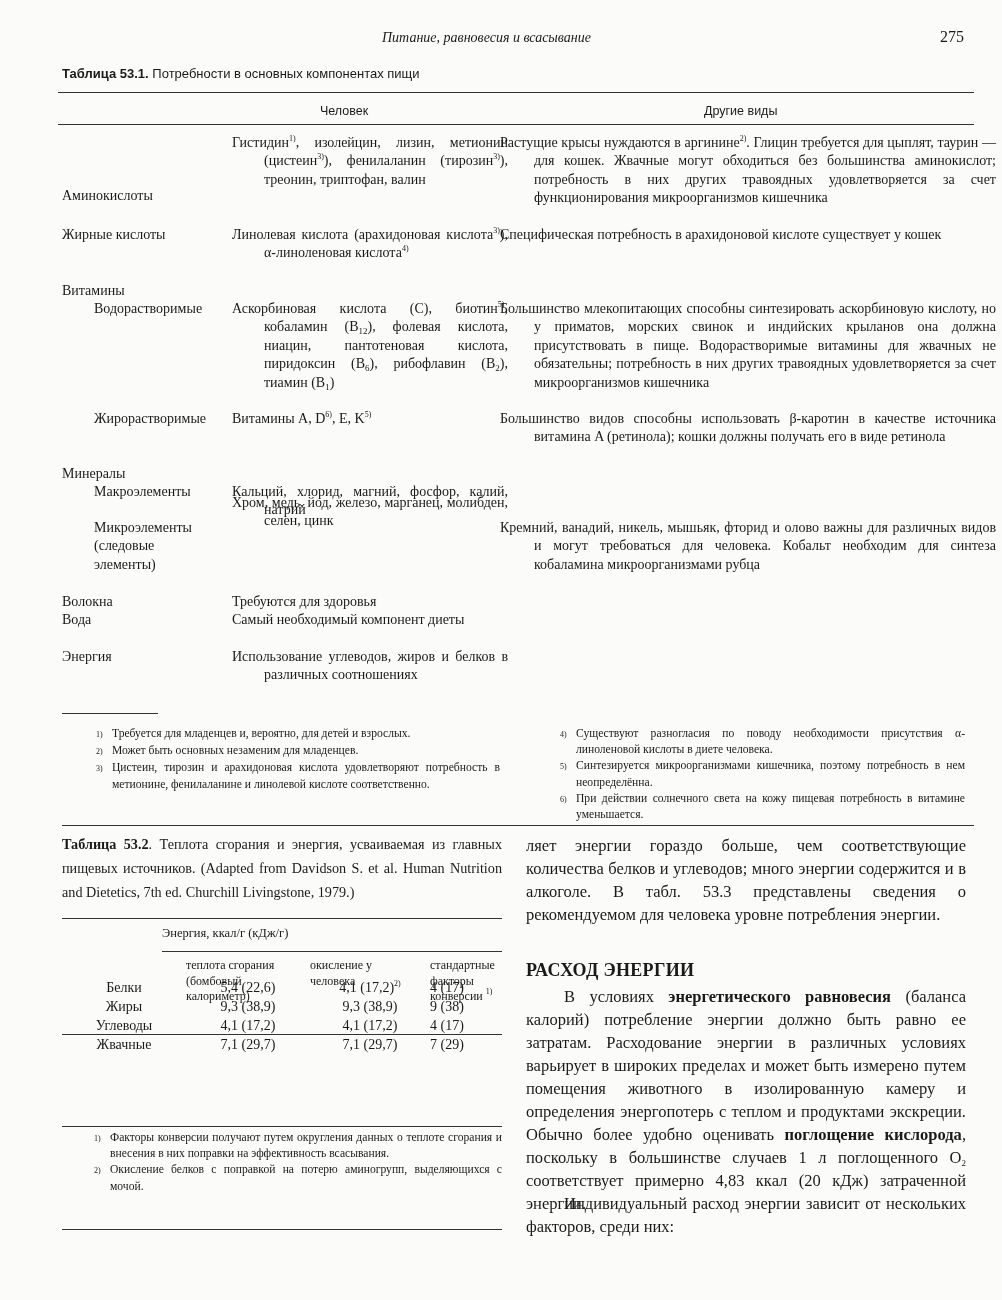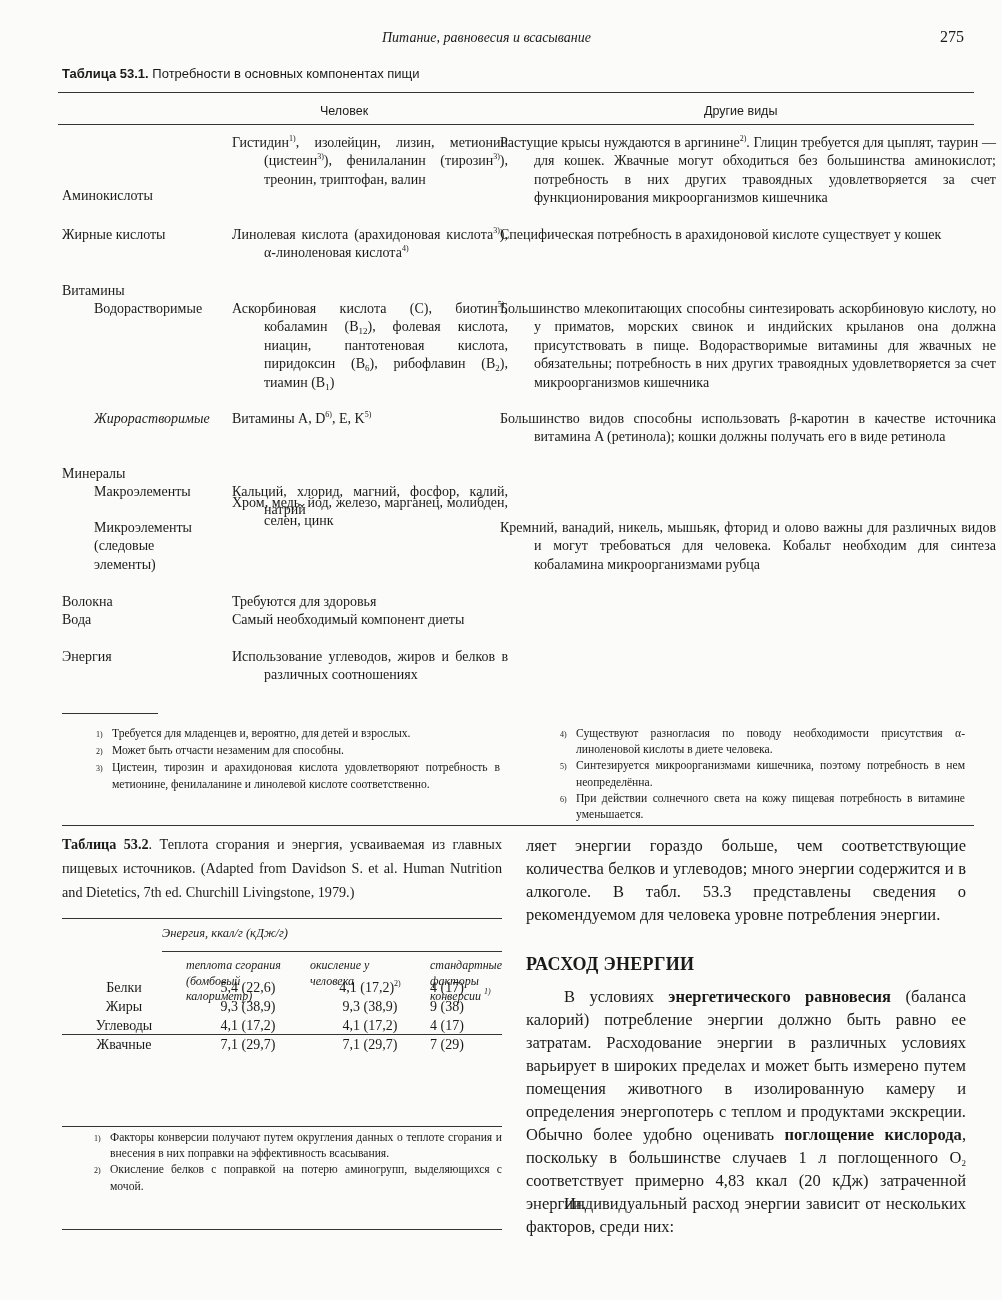--- a/index.html
+++ b/index.html
@@ -16,23 +16,23 @@
   .hang { padding-left: 32px; text-indent: -32px; text-align: justify; }
   .hang-r { padding-left: 34px; text-indent: -34px; text-align: justify; font-family: Liberation Serif, serif; }
   sup, .sup { font-size: 8px; vertical-align: 6px; line-height: 0; }
   sub { font-size: 9px; vertical-align: -3px; line-height: 0; }
   .fn { font-size: 11.6px; line-height: 16.2px; }
   .fn-row { display: flex; }
   .fn-mark { width: 16px; flex: none; font-size: 8px; padding-top: 1px; }
   .fn-text { flex: 1; text-align: justify; }
   .t2-title { font-size: 14.2px; line-height: 24px; text-align: justify; }
   .t2 { font-size: 14px; }
-  .t2-head { font-size: 12px; line-height: 15.6px; font-style: italic; }
+  .t2-head { font-size: 12px; line-height: 15.6px; }
   .body-text { font-size: 16.5px; line-height: 23px; text-align: justify; }
-  .section-head { font-weight: bold; font-size: 18px; letter-spacing: 0.3px; }
+  .section-head { font-weight: bold; font-size: 18px; letter-spacing: 0.3px; margin-top: 6px; }
   .indent { text-indent: 38px; }
 </style>
 </head>
 <body>
 
 <div class="abs running-head">Питание, равновесия и всасывание</div>
 <div class="abs page-num">275</div>
 
 <div class="abs t1-title">
   <b>Таблица 53.1.</b>
@@ -50,21 +50,21 @@
 
 <div class="abs cell" style="left:62px; top:226px;">Жирные кислоты</div>
 <div class="abs cell hang" style="left:232px; top:226px; width:244px;"><span>Линолевая кислота (арахидоновая кислота</span><span class="sup">3)</span><span>), α-линоленовая кислота</span><span class="sup">4)</span></div>
 <div class="abs cell hang-r" style="left:500px; top:226px; width:462px;">Специфическая потребность в арахидоновой кислоте существует у кошек</div>
 
 <div class="abs cell" style="left:62px; top:282px;text-align:center;">Витамины</div>
 <div class="abs cell" style="left:94px; top:300px; width:120px;">Водорастворимые</div>
 <div class="abs cell hang" style="left:232px; top:300px; width:244px;"><span>Аскорбиновая кислота (C), биотин</span><span class="sup">5)</span><span>, кобаламин (B</span><sub>12</sub><span>), фолевая кислота, ниацин, пантотеновая кислота, пиридоксин (B</span><sub>6</sub><span>), рибофлавин (B</span><sub>2</sub><span>), тиамин (B</span><sub>1</sub><span>)</span></div>
 <div class="abs cell hang-r" style="left:500px; top:300px; width:462px;">Большинство млекопитающих способны синтезировать аскорбиновую кислоту, но у приматов, морских свинок и индийских крыланов она должна присутствовать в пище. Водорастворимые витамины для жвачных не обязательны; потребность в них других травоядных удовлетворяется за счет микроорганизмов кишечника</div>
 
-<div class="abs cell" style="left:94px; top:410px; width:120px;font-style:italic;">Жирорастворимые</div>
+<div class="abs cell" style="left:94px; top:410px; width:120px;">Жирорастворимые</div>
 <div class="abs cell hang" style="left:232px; top:410px; width:244px;"><span>Витамины A, D</span><span class="sup">6)</span><span>, E, K</span><span class="sup">5)</span></div>
 <div class="abs cell hang-r" style="left:500px; top:410px; width:462px;">Большинство видов способны использовать β-каротин в качестве источника витамина A (ретинола); кошки должны получать его в виде ретинола</div>
 
 <div class="abs cell" style="left:62px; top:465px;">Минералы</div>
 <div class="abs cell" style="left:94px; top:483px;">Макроэлементы</div>
 <div class="abs cell hang" style="left:232px; top:483px; width:244px;">Кальций, хлорид, магний, фосфор, калий, натрий</div>
 <div class="abs cell" style="left:94px; top:519px; width:124px; text-align:justify;">Микроэлементы (следовые элементы)</div>
 <div class="abs cell hang" style="left:232px; top:494px; width:244px;">Хром, медь, йод, железо, марганец, молибден, селен, цинк</div>
 <div class="abs cell hang-r" style="left:500px; top:519px; width:462px;">Кремний, ванадий, никель, мышьяк, фторид и олово важны для различных видов и могут требоваться для человека. Кобальт необходим для синтеза кобаламина микроорганизмами рубца</div>
 
@@ -76,21 +76,21 @@
 <div class="abs cell hang" style="left:232px; top:648px; width:244px;">Использование углеводов, жиров и белков в различных соотношениях</div>
 
 <div class="rule" style="left:62px; top:713px; width:96px; border-top-width:1px;"></div>
 <div class="abs fn" style="left:96px; top:726px; width:404px;">
   <div class="fn-row">
       <span class="fn-mark">1)</span>
       <span class="fn-text">Требуется для младенцев и, вероятно, для детей и взрослых.</span>
     </div>
   <div class="fn-row">
       <span class="fn-mark">2)</span>
-      <span class="fn-text">Может быть отчасти незаменим для способны.</span>
+      <span class="fn-text">Может быть основных незаменим для младенцев.</span>
     </div>
   <div class="fn-row">
       <span class="fn-mark">3)</span>
       <span class="fn-text">Цистеин, тирозин и арахидоновая кислота удовлетворяют потребность в метионине, фенилаланине и линолевой кислоте соответственно.</span>
     </div>
 </div>
 <div class="abs fn" style="left:560px; top:726px; width:405px;">
   <div class="fn-row">
       <span class="fn-mark">4)</span>
       <span class="fn-text">Существуют разногласия по поводу необходимости присутствия α-линоленовой кислоты в диете человека.</span>

